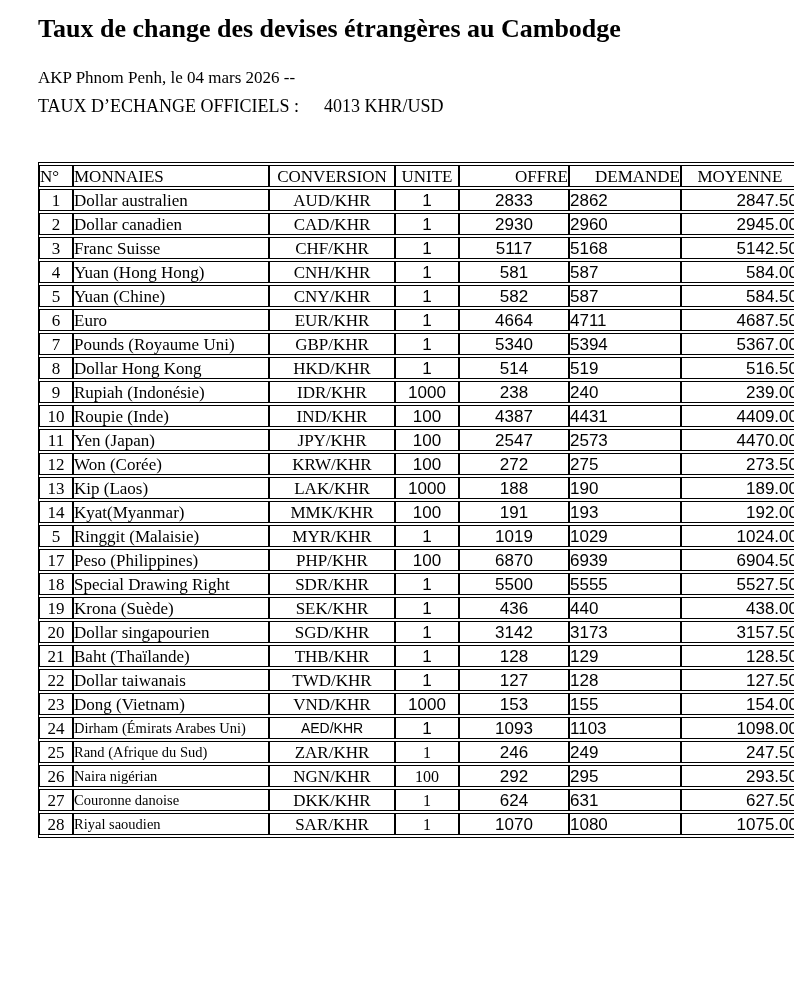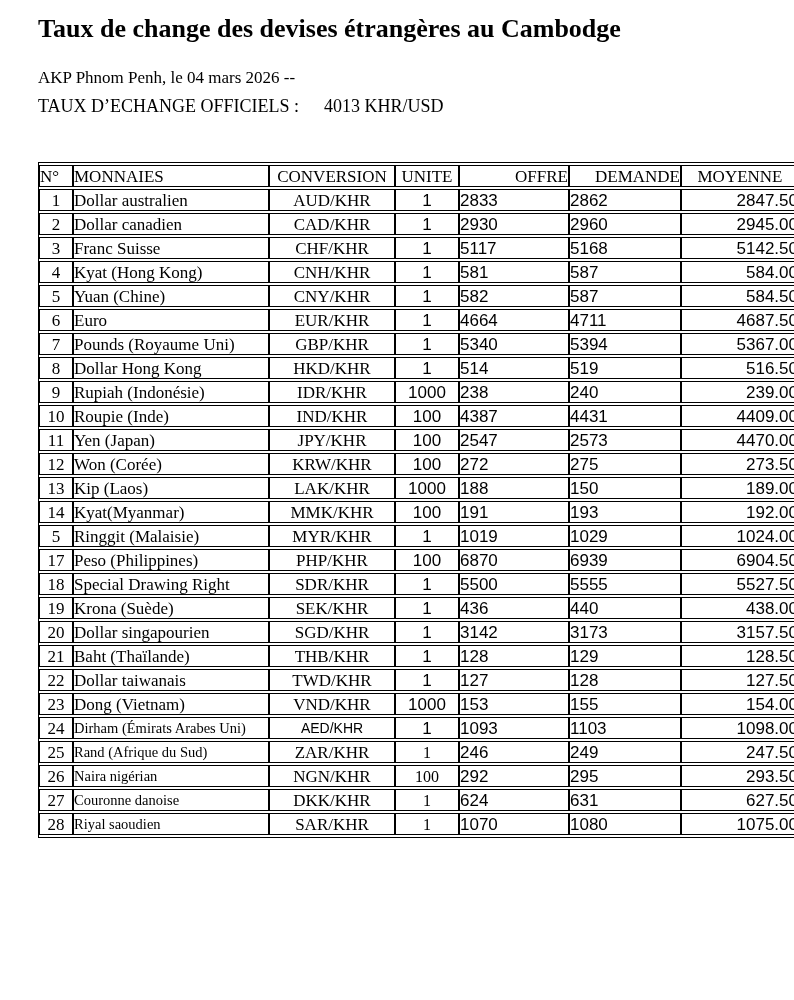--- a/index.html
+++ b/index.html
@@ -87,21 +87,21 @@
   th.unit    { text-align: center; }
   th.offre   { text-align: right; padding-right: 3px; }
   th.demande { text-align: right; padding-right: 7px; margin-left: 20px; }
   th.moyenne { text-align: center; padding-right: 6px; }
 
   
   td.no      { text-align: center; }
   td.name    { text-align: left; padding-left: 3px; }
   td.conv    { text-align: center; }
   td.unit    { text-align: center; }
-  td.offre   { text-align: left; padding-right: 3px; }
+  td.offre   { text-align: center; padding-right: 3px; }
   td.demande { text-align: left; padding-right: 8px; }
   td.moyenne { text-align: right; padding-right: 2px; }
 
   
   td.unit, td.offre, td.demande, td.moyenne {
     font-family: "Liberation Sans", sans-serif;
     font-size: 15px;
   }
 
   
@@ -177,21 +177,21 @@
           <td class="no">3</td>
           <td class="name">Franc Suisse</td>
           <td class="conv">CHF/KHR</td>
           <td class="unit">1</td>
           <td class="offre">5117</td>
           <td class="demande">5168</td>
           <td class="moyenne">5142.50</td>
         </tr>
         <tr>
           <td class="no">4</td>
-          <td class="name">Kyat (Hong Kong)</td>
+          <td class="name">Yuan (Hong Hong)</td>
           <td class="conv">CNH/KHR</td>
           <td class="unit">1</td>
           <td class="offre">581</td>
           <td class="demande">587</td>
           <td class="moyenne">584.00</td>
         </tr>
         <tr>
           <td class="no">5</td>
           <td class="name">Yuan (Chine)</td>
           <td class="conv">CNY/KHR</td>
@@ -262,21 +262,21 @@
           <td class="offre">272</td>
           <td class="demande">275</td>
           <td class="moyenne">273.50</td>
         </tr>
         <tr>
           <td class="no">13</td>
           <td class="name">Kip (Laos)</td>
           <td class="conv">LAK/KHR</td>
           <td class="unit">1000</td>
           <td class="offre">188</td>
-          <td class="demande">150</td>
+          <td class="demande">190</td>
           <td class="moyenne">189.00</td>
         </tr>
         <tr>
           <td class="no">14</td>
           <td class="name">Kyat(Myanmar)</td>
           <td class="conv">MMK/KHR</td>
           <td class="unit">100</td>
           <td class="offre">191</td>
           <td class="demande">193</td>
           <td class="moyenne">192.00</td>

